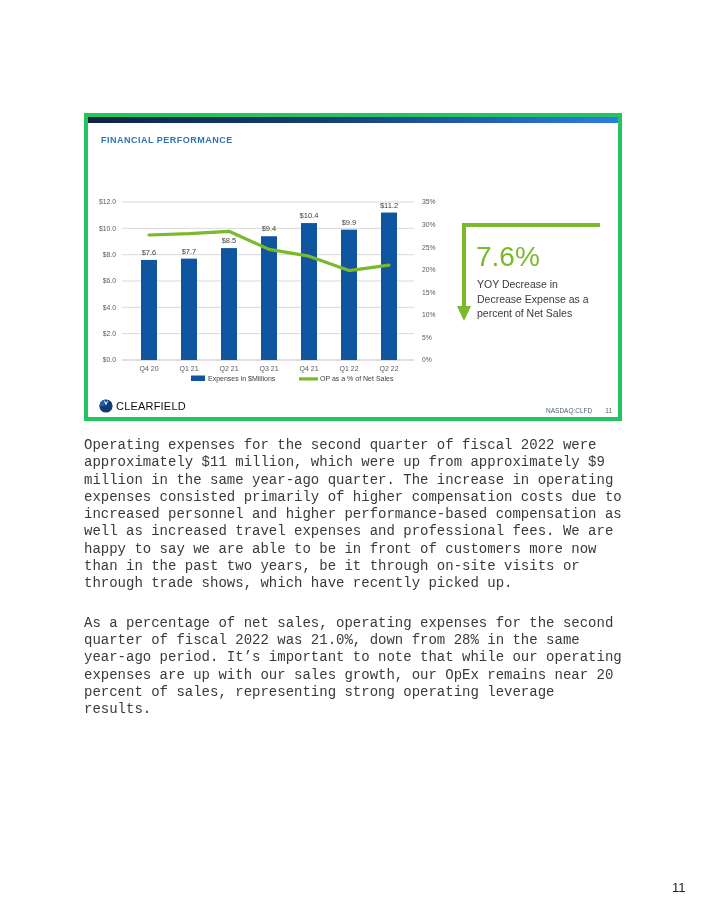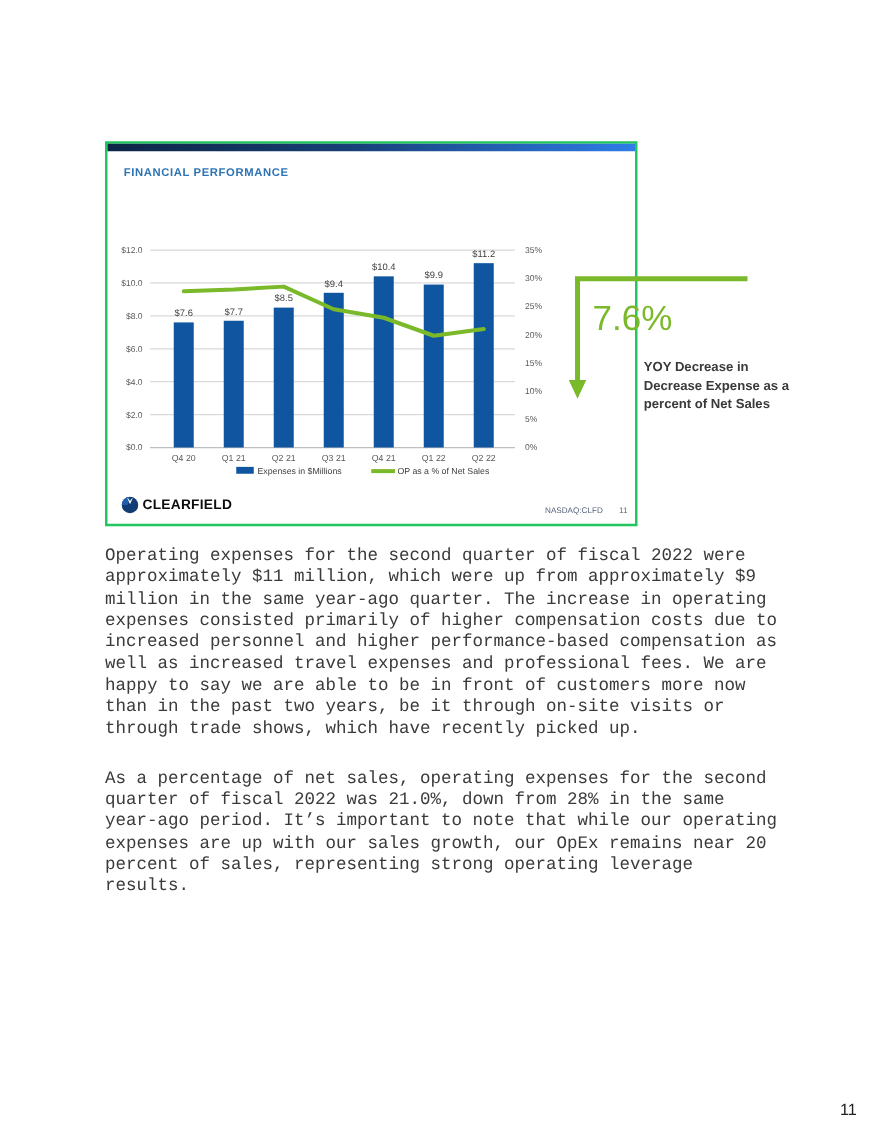--- a/index.html
+++ b/index.html
@@ -12,22 +12,22 @@
   *{margin:0;padding:0;box-sizing:border-box;}
   html,body{background:#ffffff;}
   body{
     width:704px;height:911px;position:relative;overflow:hidden;
     font-family:"Liberation Sans","DejaVu Sans",sans-serif;
   }
   .page{position:absolute;inset:0;background:#ffffff;}
 
   
   .slide{
-    position:absolute;left:84px;top:113px;width:426px;height:308px;
-    background:#ffffff;border:2px solid #22c55e;
+    position:absolute;left:84px;top:113px;width:538px;height:308px;
+    background:#ffffff;border:4px solid #22c55e;
   }
   .topbar{
     position:absolute;left:0;top:0;width:100%;height:6px;
     background:linear-gradient(90deg,#0D2545 0%,#173E75 45%,#2E7CE8 100%);
   }
   .eyebrow{
     position:absolute;left:13px;top:18px;
     font-size:9px;font-weight:bold;letter-spacing:0.5px;
     color:var(--accent-blue);
   }
@@ -35,33 +35,33 @@
     position:absolute;left:12px;top:32px;
     font-size:20.5px;font-weight:400;color:var(--title-color);
   }
   #chart{position:absolute;left:0;top:0;width:534px;height:304px;}
 
   .callout-value{
     position:absolute;left:388px;top:126px;
     font-size:28px;font-weight:normal;color:var(--green);line-height:1;
   }
   .callout-text{
-    position:absolute;left:389px;top:172px;width:140px;
-    font-size:10.5px;font-weight:700;line-height:14.5px;color:#3a3a3a;margin-left:40px;
+    position:absolute;left:389px;top:160px;width:140px;
+    font-size:10.5px;font-weight:400;line-height:14.5px;color:#3a3a3a;
   }
   .arrow-svg{position:absolute;left:368px;top:104px;}
   .arrow-svg path{stroke:var(--green);}
   .arrow-svg polygon{fill:var(--green);}
 
   .slide-footer-left{
     position:absolute;left:11px;top:282px;
     display:flex;align-items:center;gap:3px;
   }
   .brand-wordmark{
-    font-size:11px;font-weight:700;letter-spacing:0.2px;color:#0d0d0d;
+    font-size:11px;font-weight:400;letter-spacing:0.2px;color:#0d0d0d;
   }
   .slide-footer-right{
     position:absolute;right:6px;top:290px;
     display:flex;align-items:baseline;gap:13px;
     font-size:6.5px;color:#55617A;
   }
 
   
   .body-text{
     position:absolute;left:84px;top:437px;width:540px;

